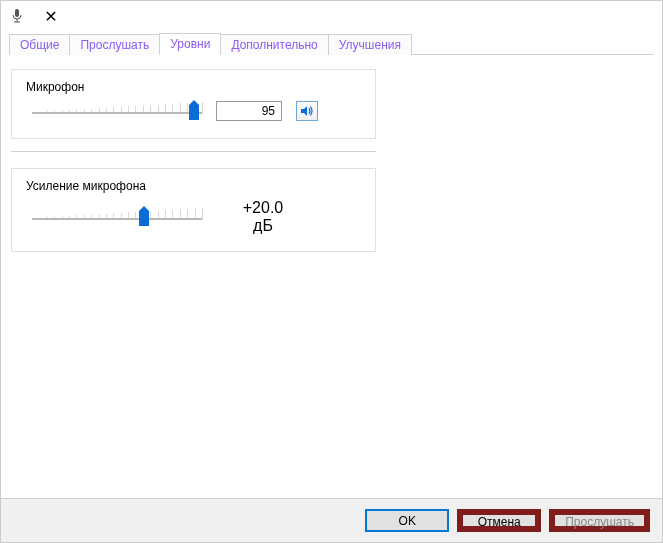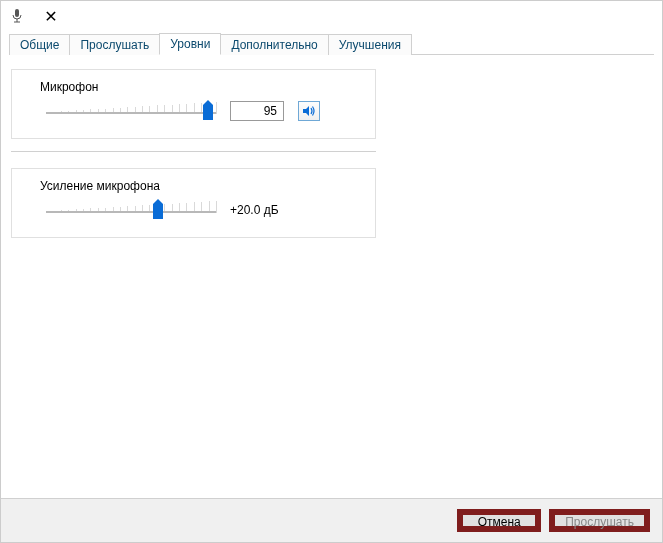--- a/index.html
+++ b/index.html
@@ -52,38 +52,38 @@
   }
   .tab {
     padding: 3px 10px;
     border: 1px solid #d0d0d0;
     border-bottom: none;
     background: #fff;
     margin-right: -1px;
     position: relative;
     top: 1px;
     cursor: default;
-    color: #0c4a6e;
+    color: #8b5cf6;
   }
   .tab.active {
     background: #fff;
     border-bottom: 1px solid #fff;
     top: 1px;
     z-index: 2;
   }
   .tab:not(.active) {
     background: #fbfbfb;
   }
   .content {
     flex: 1;
     padding: 14px 10px 0 10px;
   }
   .group {
     border: 1px solid #e0e0e0;
-    padding: 10px 14px 16px 28px;
+    padding: 10px 14px 16px 14px;
     width: 365px;
     margin-bottom: 10px;
   }
   .group-label {
     font-size: 12px;
     margin-bottom: 6px;
     color: #000;
   }
   .slider-row {
     display: flex;
@@ -121,32 +121,33 @@
     position: absolute;
     top: 0px;
     width: 10px;
     height: 20px;
     transform: translateX(-50%);
     cursor: default;
   }
   .slider-thumb svg { display:block; }
   .value-box {
     border: 1px solid #999;
-    width: 54px;
+    width: 66px;
     height: 20px;
     line-height: 18px;
     text-align: right;
     padding: 0 6px 0 2px;
     font-size: 12px;
     background: #fff;
   }
   .value-text {
     width: 54px;
-    text-align: left;
-    font-size: 12px;
+    text-align: center;
+    font-size: 16px;
+    margin-left: 20px;
   }
   .mute-btn {
     width: 22px;
     height: 20px;
     border: 1px solid #6fa8d6;
     display: flex;
     align-items: center;
     justify-content: center;
     background: linear-gradient(#fdfdfd,#f0f0f0);
     cursor: default;
@@ -299,15 +300,16 @@
           </svg>
         </div>
       </div>
       <div class="value-text">+20.0 дБ</div>
     </div>
   </div>
 
 </div>
 
 <div class="footer">
+  <button class="btn default">OK</button>
   <button class="btn">Отмена</button>
   <button class="btn" disabled="">Прослушать</button>
 </div>
 
 </body></html>

